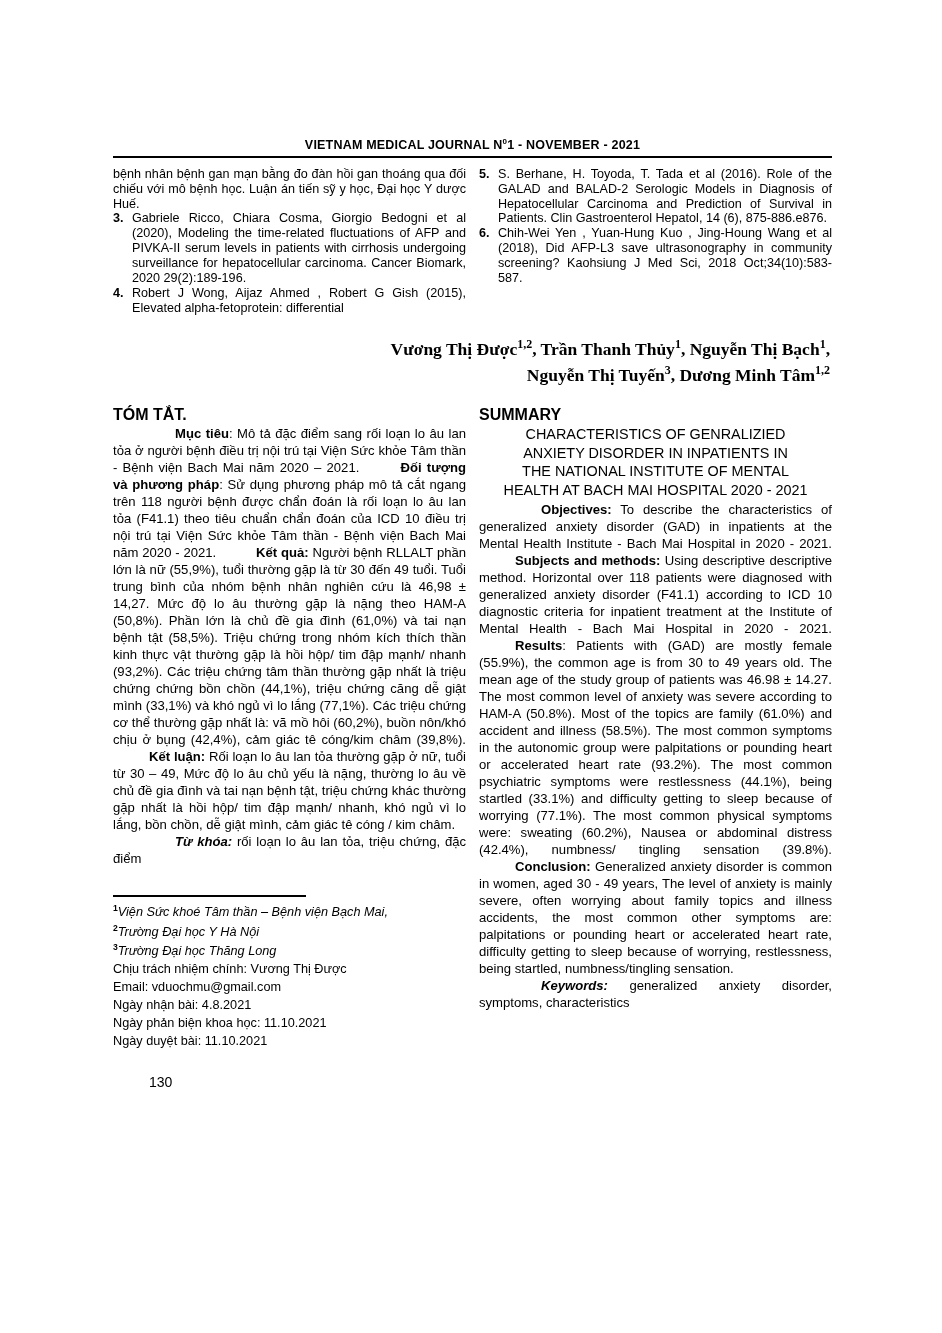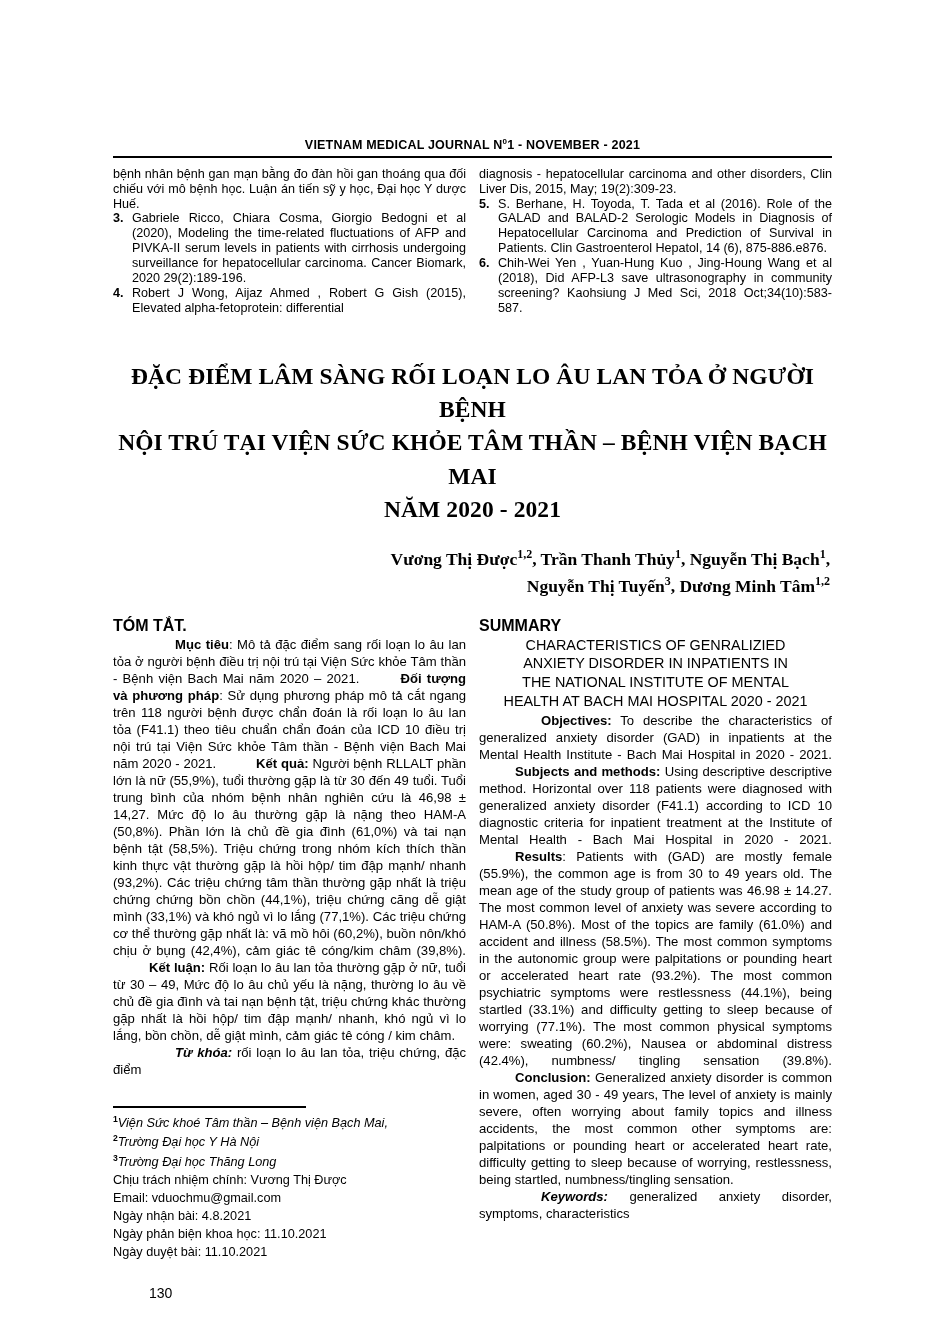--- a/index.html
+++ b/index.html
@@ -176,40 +176,34 @@
           <div class="ref-body"><b>Gabriele Ricco, Chiara Cosma, Giorgio Bedogni et al (2020),</b><span> Modeling the time-related fluctuations of AFP and PIVKA-II serum levels in patients with cirrhosis undergoing surveillance for hepatocellular carcinoma. Cancer Biomark, 2020 29(2):189-196.</span></div>
         </div>
 
         <div class="ref-item">
           <div class="ref-num">4.</div>
           <div class="ref-body"><b>Robert J Wong, Aijaz Ahmed , Robert G Gish (2015),</b><span> Elevated alpha-fetoprotein: differential</span></div>
         </div>
       </div>
 
       <div class="col refs">
-        <div class="ref-cont">diagnosis - hepatocellular carcinoma and other disorders, Clin Liver Dis, 2015, May; 19(2):309-23.</div>
 
         <div class="ref-item">
           <div class="ref-num">5.</div>
           <div class="ref-body"><b>S. Berhane, H. Toyoda, T. Tada et al (2016).</b><span> Role of the GALAD and BALAD-2 Serologic Models in Diagnosis of Hepatocellular Carcinoma and Prediction of Survival in Patients. Clin Gastroenterol Hepatol, 14 (6), 875-886.e876.</span></div>
         </div>
 
         <div class="ref-item">
           <div class="ref-num">6.</div>
           <div class="ref-body"><b>Chih-Wei Yen , Yuan-Hung Kuo , Jing-Houng Wang et al (2018),</b><span> Did AFP-L3 save ultrasonography in community screening? Kaohsiung J Med Sci, 2018 Oct;34(10):583-587.</span></div>
         </div>
       </div>
 
     </div>
 
-    <div class="title-block">
-      <div>ĐẶC ĐIỂM LÂM SÀNG RỐI LOẠN LO ÂU LAN TỎA Ở NGƯỜI BỆNH</div>
-      <div>NỘI TRÚ TẠI VIỆN SỨC KHỎE TÂM THẦN – BỆNH VIỆN BẠCH MAI</div>
-      <div>NĂM 2020 - 2021</div>
-    </div>
 
     <div class="authors">
       <div><span>Vương Thị Được</span><sup>1,2</sup><span>, Trần Thanh Thủy</span><sup>1</sup><span>, Nguyễn Thị Bạch</span><sup>1</sup><span>,</span></div>
       <div><span>Nguyễn Thị Tuyến</span><sup>3</sup><span>, Dương Minh Tâm</span><sup>1,2</sup></div>
     </div>
 
     <div class="abs-cols">
 
       <div class="abs-col">
         <div class="sec-head">TÓM TẮT.</div>

